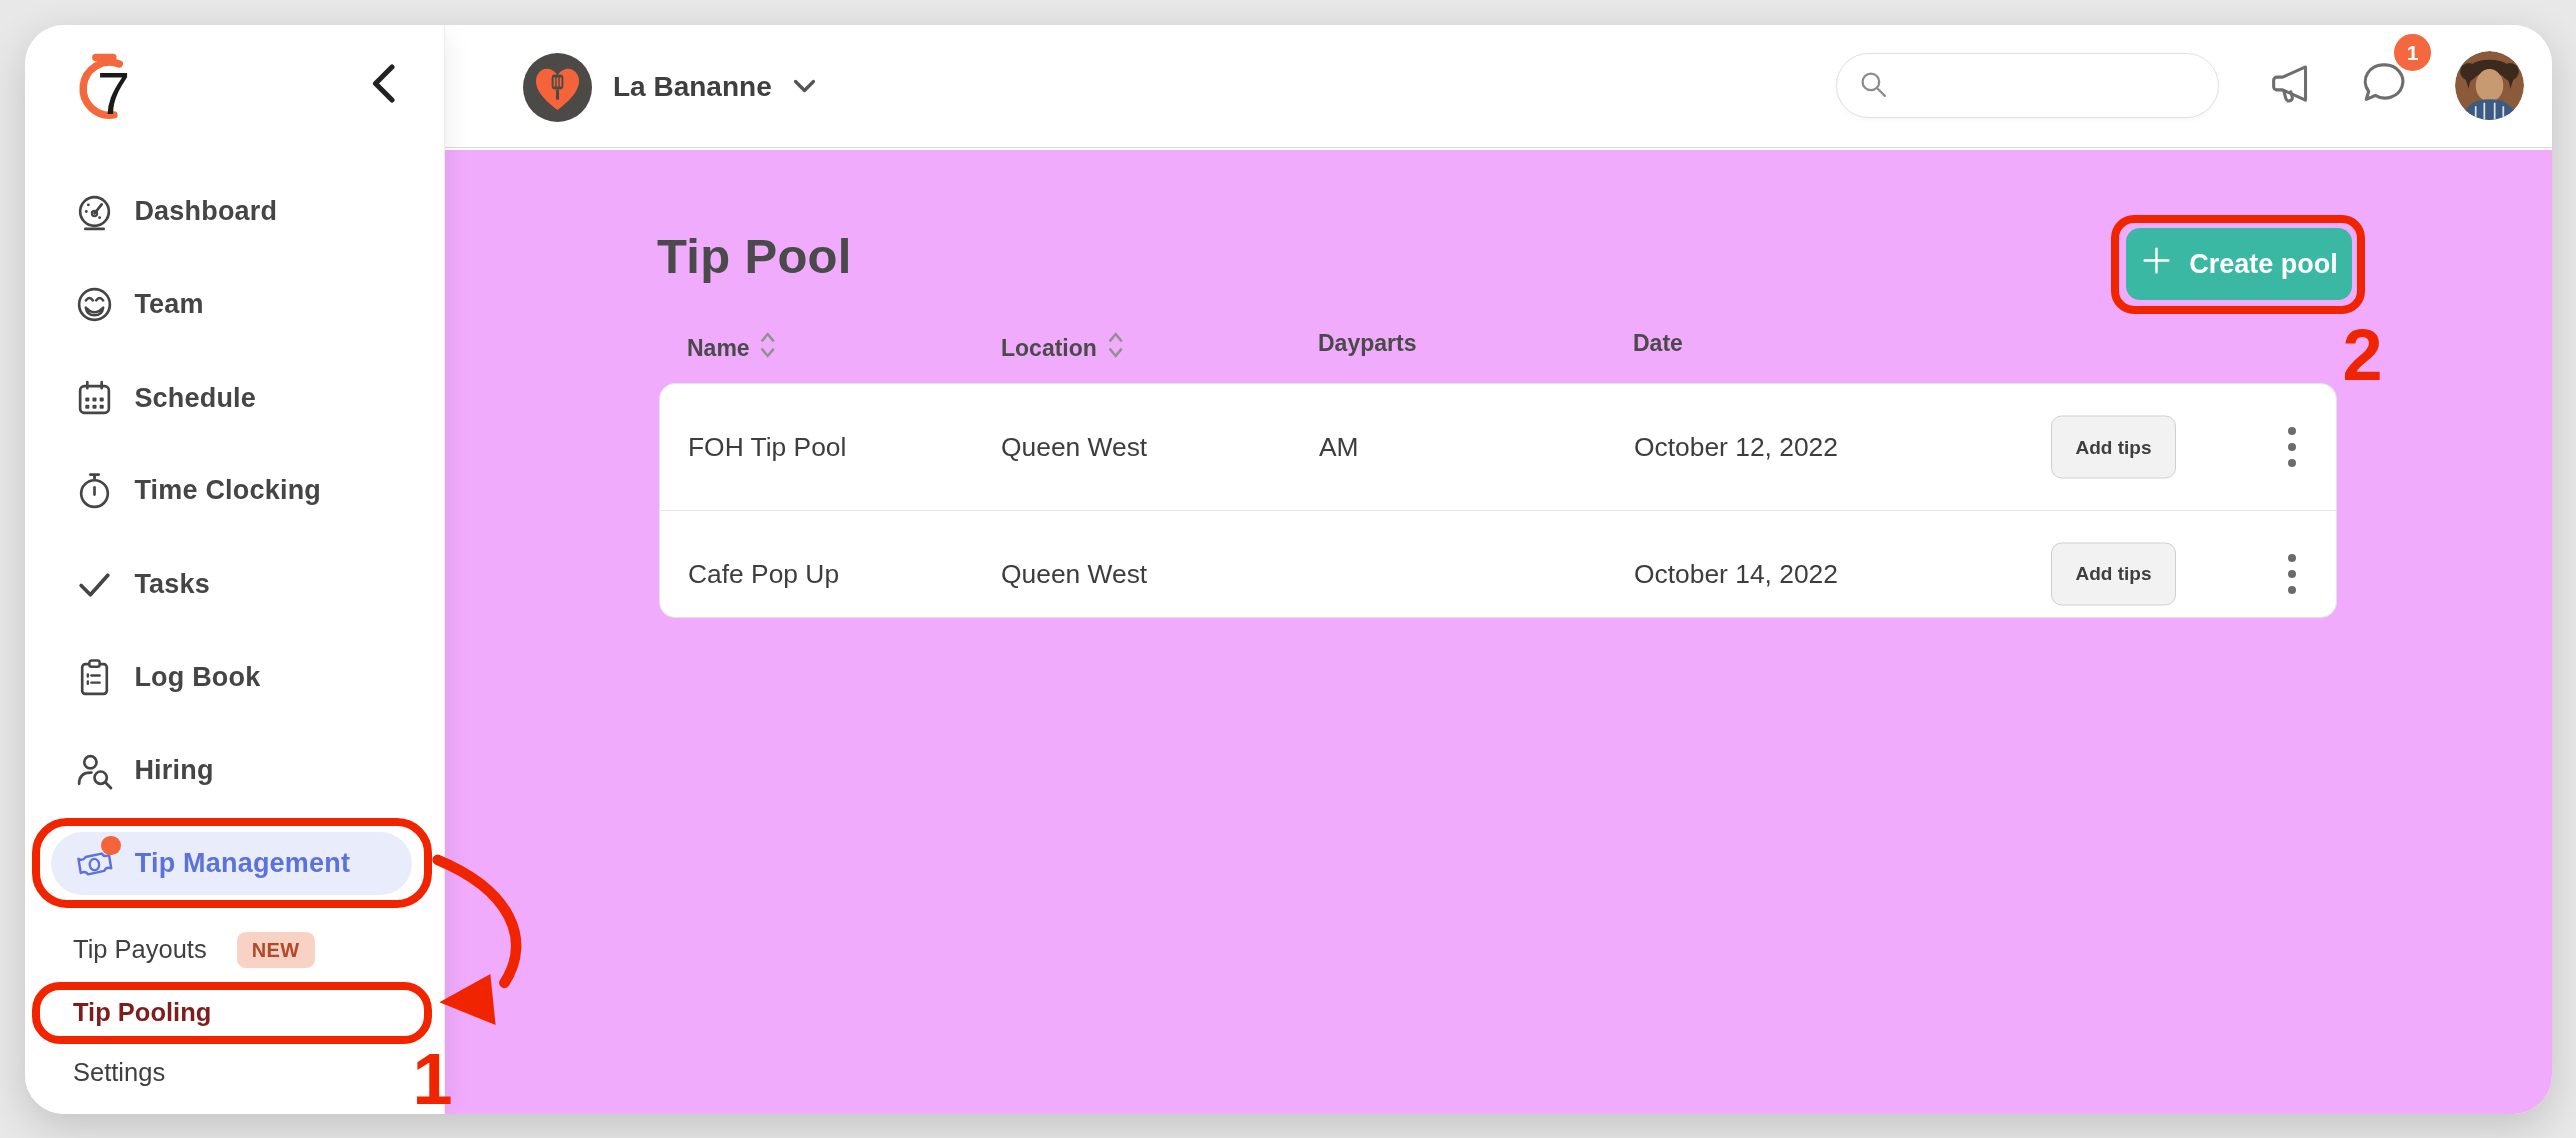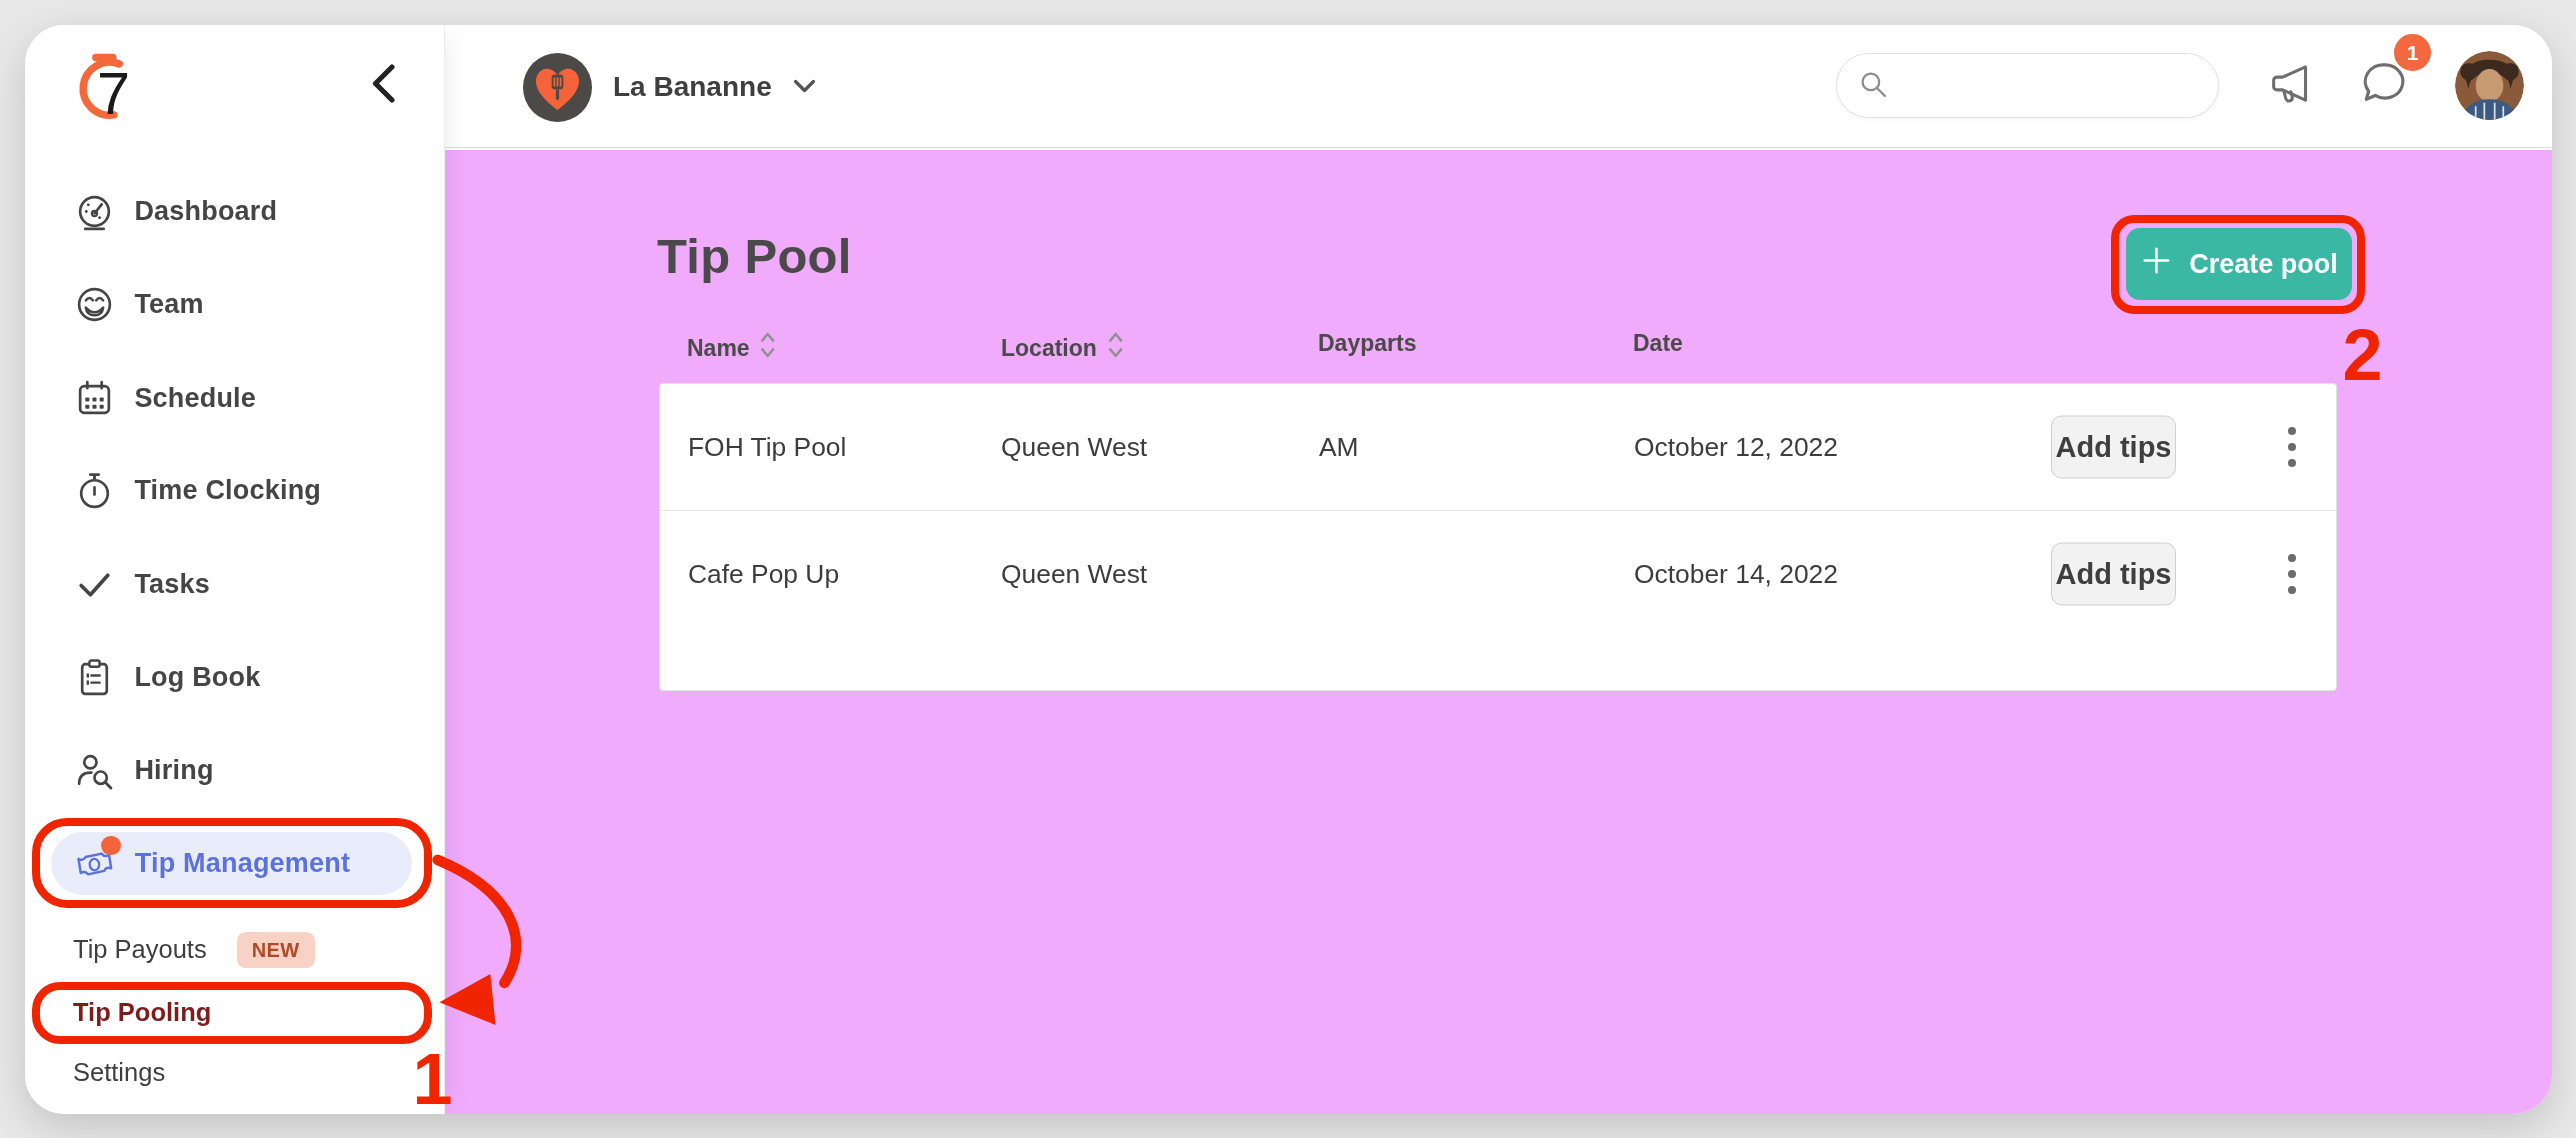--- a/index.html
+++ b/index.html
@@ -105,34 +105,34 @@
     color:#fff; font-size:27px; font-weight:600; font-family:"Liberation Sans", sans-serif;
   }
   .table-headers { position:absolute; left:214px; top:176px; width:1678px; height:44px; }
   .th {
     position:absolute; top:4px; display:flex; align-items:center; gap:8.8px;
     font-size:23px; font-weight:700; color:#4a4a4a; cursor:pointer;
   }
   .th.static { cursor:default; }
   .th-name { left:28px; } .th-location { left:342px; } .th-dayparts { left:659px; } .th-date { left:974px; }
   .table-card {
-    position:absolute; left:214px; top:233px; width:1678px; height:308px;
-    border:1.8px solid #e3e3e3; border-radius:4px; background:#fff;
+    position:absolute; left:214px; top:233px; width:1678px; height:235px;
+    border:1.8px solid #e3e3e3; border-radius:16px; background:#fff;
   }
   .t-row { position:absolute; left:0; width:100%; height:126px; }
   .t-row.second { top:126px; border-top:1.8px solid #e8e8e8; }
   .cell {
     position:absolute; top:50%; transform:translateY(-50%);
     font-size:26.4px; color:#3d3d3d;
   }
   .c-name { left:28px; } .c-location { left:326px;margin-left:15px; } .c-dayparts { left:659px; } .c-date { left:974px; }
   .add-tips-btn {
     position:absolute; left:1391px; top:50%; transform:translateY(-50%);
     width:125px; height:63px; background:#f2f2f2; border:1.8px solid #cfcfcf; border-radius:10.6px;
-    font-size:29px; font-weight:600; color:#3f3f3f; cursor:pointer;
+    font-size:19px; font-weight:600; color:#3f3f3f; cursor:pointer;
     font-family:"Liberation Sans", sans-serif;
   }
   .kebab-btn {
     position:absolute; left:1605px; top:50%; transform:translateY(-50%);
     width:53px; height:70px; background:none; border:none; cursor:pointer;
     display:flex; flex-direction:column; align-items:center; justify-content:center; gap:8px;
   }
   .kebab-btn i { width:8px; height:8px; border-radius:50%; background:#6b6b6b; }
   
   .annotations { position:absolute; inset:0; z-index:6; pointer-events:none; }

